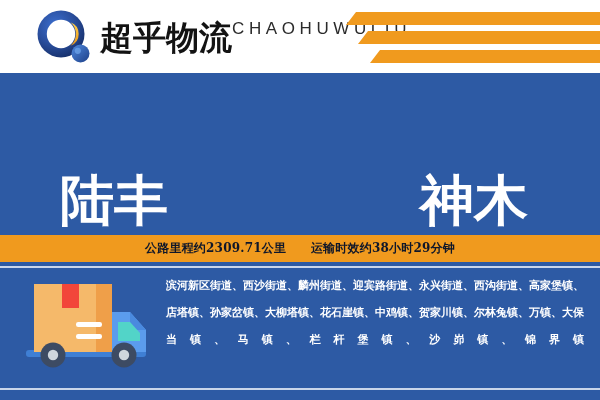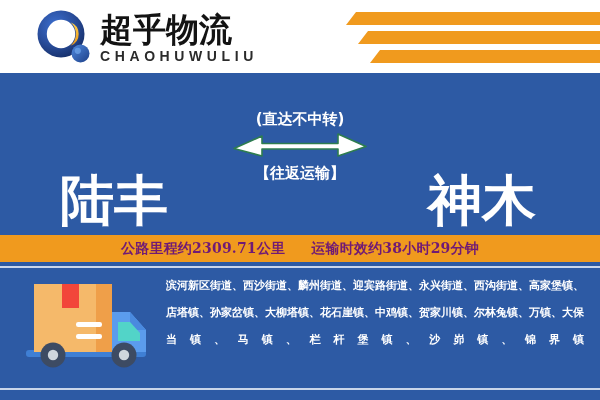--- a/index.html
+++ b/index.html
@@ -34,36 +34,36 @@
   }
   .logo-mark {
     width: 58px;
     height: 58px;
     position: relative;
     flex: 0 0 auto;
   }
   .brand-block {
     margin-left: 6px;
     display: flex;
-    flex-direction: column;
+    flex-direction: row;
     justify-content: center;
   }
   .brand-cn {
     font-family: "DejaVu Sans", "Liberation Sans", sans-serif;
     font-size: 33px;
     font-weight: bold;
     color: #131313;
     letter-spacing: 0px;
     line-height: 36px;
     white-space: nowrap;
   }
   .brand-en {
     font-family: "Liberation Sans", sans-serif;
-    font-size: 14px;
-    font-weight: bold;
+    font-size: 17px;
+    font-weight: normal;
     color: #2b2b2b;
     letter-spacing: 4.6px;
     line-height: 15px;
     margin-top: 1px;
     white-space: nowrap;
   }
 
   .stripes {
     position: absolute;
     right: 0;
@@ -94,21 +94,21 @@
     top: 128px;
     transform: translateY(-50%);
     font-family: "DejaVu Sans", "Liberation Sans", sans-serif;
     font-size: 54px;
     font-weight: bold;
     color: #ffffff;
     line-height: 1;
     white-space: nowrap;
   }
   .city-origin { left: 60px; }
-  .city-dest   { right: 64px; margin-left: 16px; }
+  .city-dest   { right: 72px; margin-left: 16px; }
 
   .route-mid {
     position: absolute;
     left: 50%;
     top: 36px;
     transform: translateX(-50%);
     width: 190px;
     text-align: center;
   }
   .tag-top, .tag-bottom {
@@ -134,23 +134,23 @@
     left: 0; top: 235px;
     width: 600px;
     height: 27px;
     background: #f09a1e;
     display: flex;
     align-items: center;
     justify-content: center;
   }
   .infobar-inner {
     font-family: "DejaVu Serif", "Liberation Serif", serif;
-    font-size: 14px;
-    font-weight: bold;
-    color: #701a75;
+    font-size: 12px;
+    font-weight: bold;
+    color: #0f172a;
     white-space: nowrap;
     letter-spacing: 0.2px;
   }
   .info-gap { display: inline-block; width: 16px; }
 
   
   .coverage {
     position: absolute;
     left: 0; top: 262px;
     width: 600px;
@@ -236,31 +236,20 @@
       <div class="stripe s2"></div>
       <div class="stripe s3"></div>
     </div>
 
   </div>
 
   <div class="route">
 
     <div class="city city-origin">陆丰</div>
 
-    <div class="route-mid">
-      <div class="tag-top">(直达不中转)</div>
-
-      <div class="arrow-wrap">
-        <svg width="136" height="28" viewBox="0 0 136 28" aria-hidden="true">
-          <polygon points="2,17.5 30,5 30,12.5 106,12.5 106,3 134,15.5 106,25 106,18 30,18 30,25" fill="#ffffff" stroke="#2e7d4f" stroke-width="1.6" stroke-linejoin="round"></polygon>
-        </svg>
-      </div>
-
-      <div class="tag-bottom">【往返运输】</div>
-    </div>
 
     <div class="city city-dest">神木</div>
 
   </div>
 
   <div class="infobar">
     <div class="infobar-inner">
       <span>公路里程约2309.71公里</span>
       <span class="info-gap"></span>
       <span>运输时效约38小时29分钟</span>

